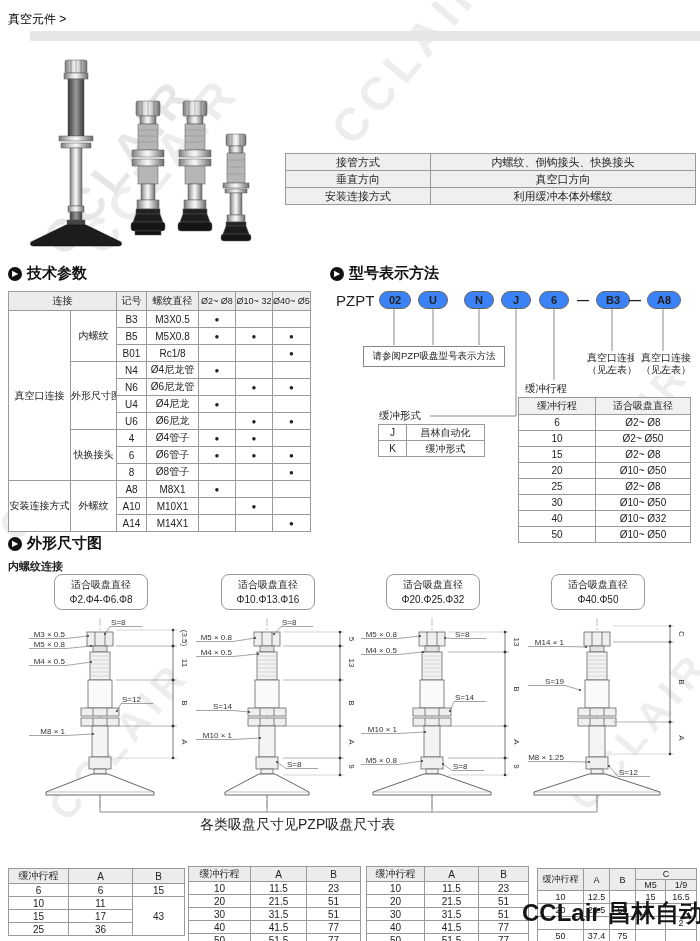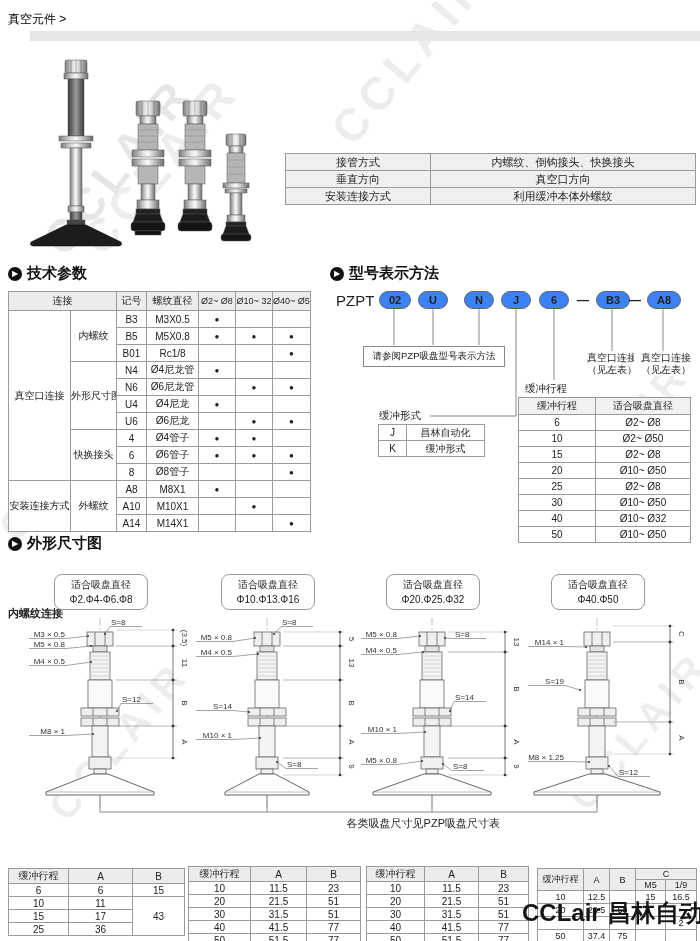--- a/index.html
+++ b/index.html
@@ -26,21 +26,21 @@
   .notebox{position:absolute;border:1px solid #888;background:#fff;font-size:9.5px;display:flex;
            align-items:center;justify-content:center;z-index:3;}
   .vnote{position:absolute;font-size:10px;line-height:12px;text-align:center;z-index:3;background:#fff;}
   .minilabel{position:absolute;font-size:10.5px;color:#222;z-index:3;background:#fff;padding:0 1px;}
   .bt td{font-size:10px;height:15px;}
   .bs td,.bs th{font-size:10px;height:15px;}
   .bs th{height:16px;background:#f1f1f1;}
   .cap{position:absolute;width:92px;height:34px;border:1px solid #999;border-radius:8px;background:#fff;
        font-size:10px;line-height:15px;text-align:center;display:flex;flex-direction:column;justify-content:center;z-index:2;}
   .sub{font-size:11px;font-weight:bold;}
-  .foot{position:absolute;font-size:11px;text-align:right;z-index:2;}
+  .foot{position:absolute;font-size:14px;text-align:left;z-index:2;}
   .st td,.st th{font-size:10px;height:12px;}
   .st4 td,.st4 th{font-size:9px;height:12px;}
   .logo{position:absolute;font-size:24px;font-weight:bold;color:#151515;z-index:6;letter-spacing:0;white-space:nowrap;}
   svg{overflow:visible;}
 </style>
 </head>
 <body>
 
 <div id="page">
 
@@ -376,21 +376,21 @@
           <td>50</td>
           <td>Ø10~ Ø50</td>
         </tr>
       </tbody>
   </table>
 
   <div class="abs h" style="left:8px;top:534px;">
     <span class="hicon">▶</span>
     <span>外形尺寸图</span>
   </div>
-  <div class="abs sub" style="left:8px;top:559px;z-index:2;margin-top:47px;">内螺纹连接</div>
+  <div class="abs sub" style="left:8px;top:559px;z-index:2;">内螺纹连接</div>
 
   <div id="caps">
       <div class="cap" style="left: 54px; top: 574px;">
         <span>适合吸盘直径</span>
         <span>Φ2.Φ4-Φ6.Φ8</span>
       </div>
       <div class="cap" style="left: 221px; top: 574px;">
         <span>适合吸盘直径</span>
         <span>Φ10.Φ13.Φ16</span>
       </div>

